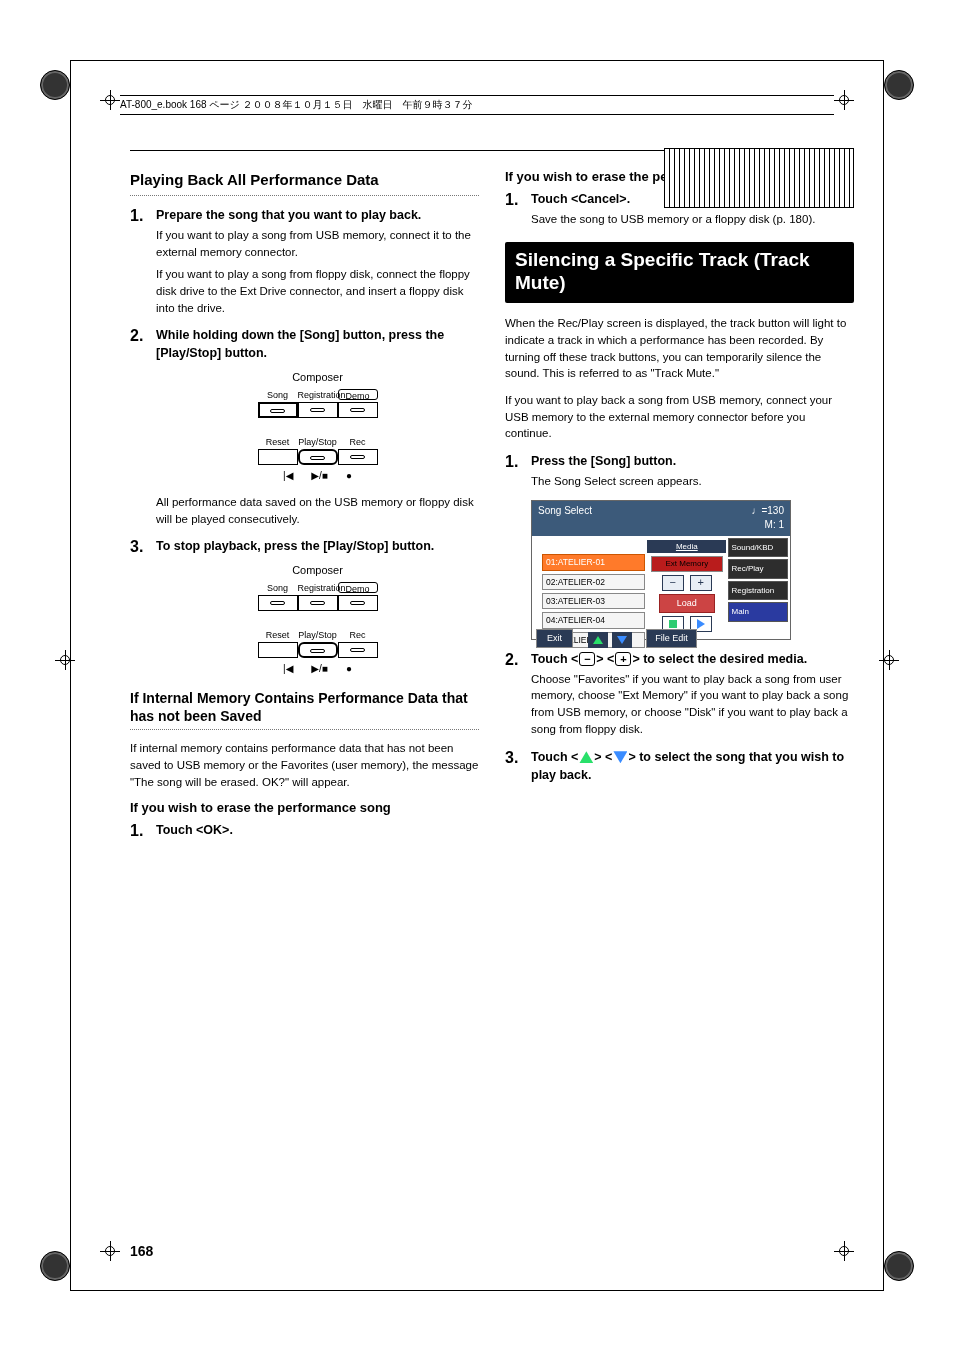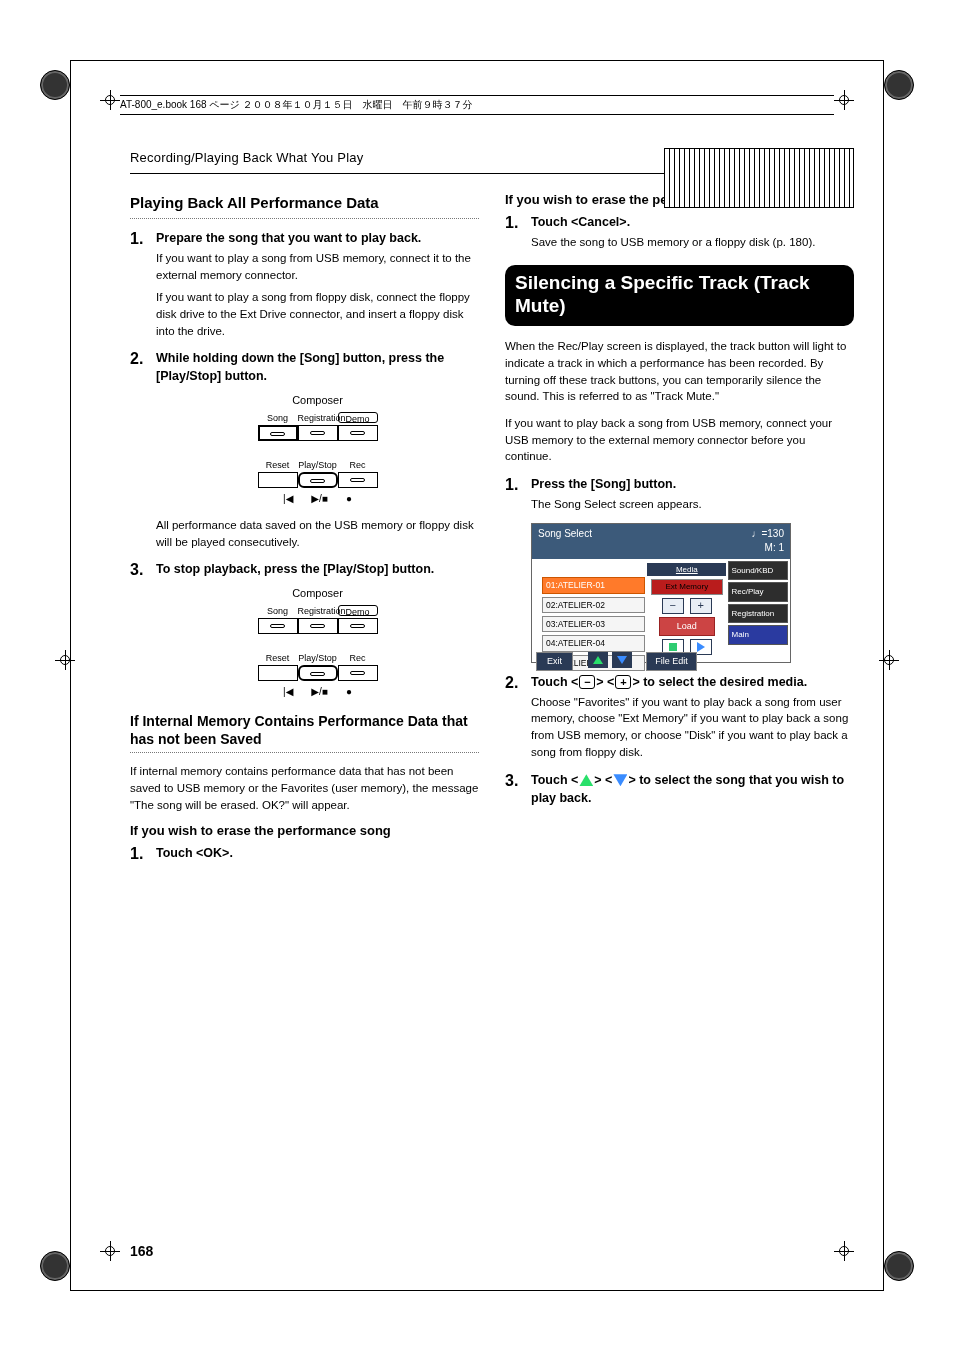--- a/index.html
+++ b/index.html
@@ -152,21 +152,21 @@
 
   .para { margin-bottom: 10px; }
 
   .section-banner {
     background: #000;
     color: #fff;
     font-size: 19px;
     font-weight: bold;
     padding: 6px 10px 8px;
     margin: 14px 0 12px;
-    border-radius: 10px;
+    border-radius: 2px;
     line-height: 1.25;
   }
 
   .screenshot {
     width: 260px; height: 140px;
     border: 1px solid #666;
     margin: 6px 0 10px 26px;
     position: relative;
     background: #fff;
     font-size: 9px;
@@ -187,21 +187,21 @@
   .screenshot .mid .pm { display:flex; gap:6px; }
   .screenshot .mid .pm div { width:22px; height:16px; border:1px solid #2a3a55; background:#e8eef5; display:flex;align-items:center;justify-content:center; font-size:11px; color:#2a3a55;}
   .screenshot .mid .load { background:#c44; color:#fff; width:56px; text-align:center; padding:2px 0; border:1px solid #922; font-size:9px;}
   .screenshot .mid .trans { display:flex; gap:6px;}
   .screenshot .mid .trans div { width:22px; height:16px; border:1px solid #2a3a55; display:flex;align-items:center;justify-content:center;}
   .screenshot .side { flex:0.75; display:flex; flex-direction:column; gap:2px;}
   .screenshot .side div { background:#2d2d2d; color:#fff; font-size:8px; padding:3px 2px; text-align:left; border:1px solid #555;}
   .screenshot .side div.main { background:#2a3aa0; }
   .screenshot .footer {
     display:flex; justify-content:space-between; padding:3px 4px; gap:4px;
-    align-items:flex-start;
+    align-items:flex-end;
   }
   .screenshot .footer .exit { background:#2a3a55; color:#fff; padding:2px 10px; font-size:9px; border:1px solid #888;}
   .screenshot .footer .arrows { display:flex; gap:4px;}
   .screenshot .footer .arrows div { width:20px; height:16px; background:#2a3a55; display:flex; align-items:center; justify-content:center;}
   .screenshot .footer .arrows div span { display:block; width:0;height:0; }
   .screenshot .footer .fe { background:#2a3a55; color:#fff; padding:2px 8px; font-size:9px; border:1px solid #888;}
   .arrow-up { width:0;height:0;border-left:5px solid transparent;border-right:5px solid transparent;border-bottom:8px solid #29e06a; display:inline-block;}
   .arrow-down { width:0;height:0;border-left:5px solid transparent;border-right:5px solid transparent;border-top:8px solid #3a8cff; display:inline-block;}
   .stop-sq { display:inline-block; width:8px; height:8px; background:#2ecc71;}
   .play-tri { display:inline-block; width:0;height:0;border-top:5px solid transparent;border-bottom:5px solid transparent;border-left:8px solid #3a8cff;}
@@ -249,21 +249,20 @@
     <span class="circ"></span>
   </div>
 <div class="reg-mark reg-mr">
     <span class="circ"></span>
   </div>
 
 <div class="book-header">AT-800_e.book  168 ページ  ２００８年１０月１５日　水曜日　午前９時３７分</div>
 
 <div class="page">
   <div class="keyboard-diagram"></div>
-  <div class="breadcrumb">Recording/Playing Back What You Play</div>
   <hr class="rule-divider">
 
   <div class="columns">
 
     <div class="col">
       <div class="h-sub">Playing Back All Performance Data</div>
       <hr class="dotted-rule">
 
       <ol class="steps">
         <li>

